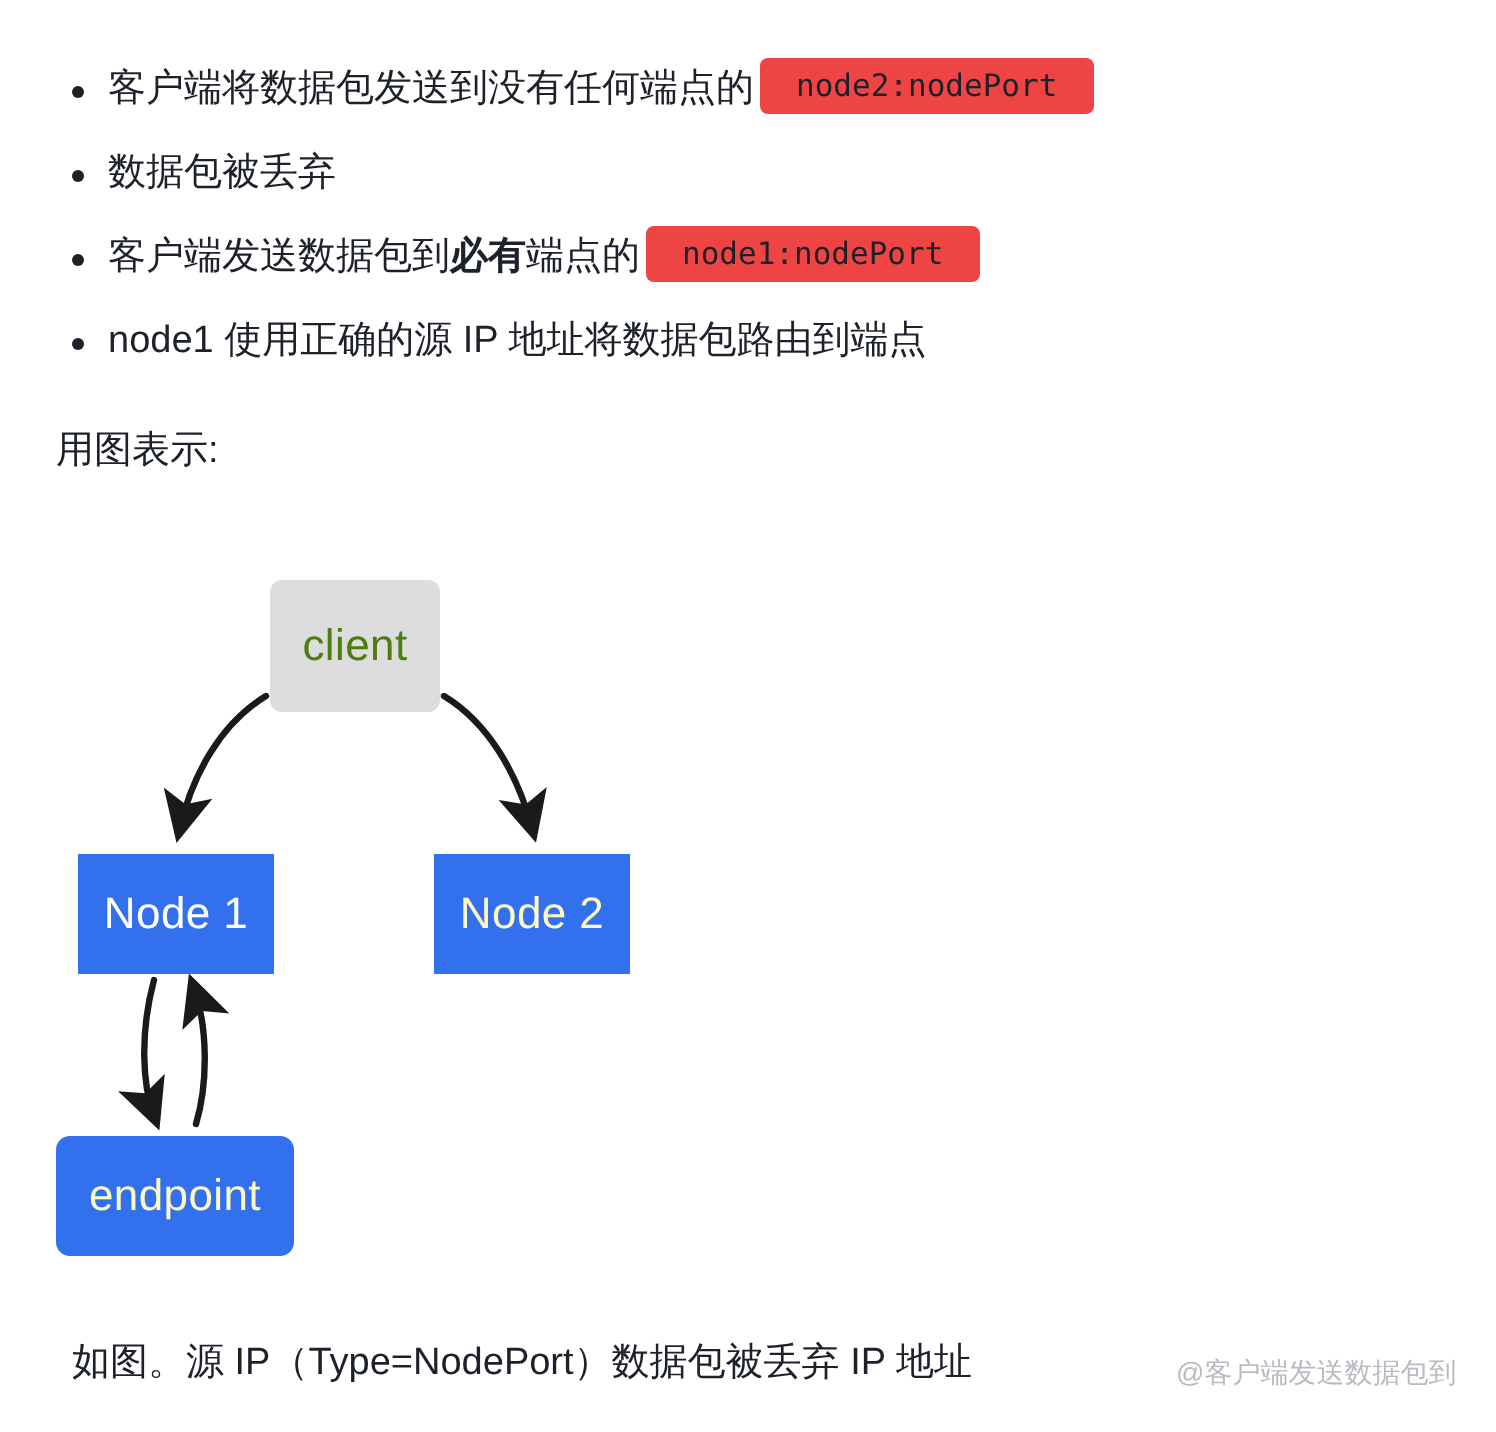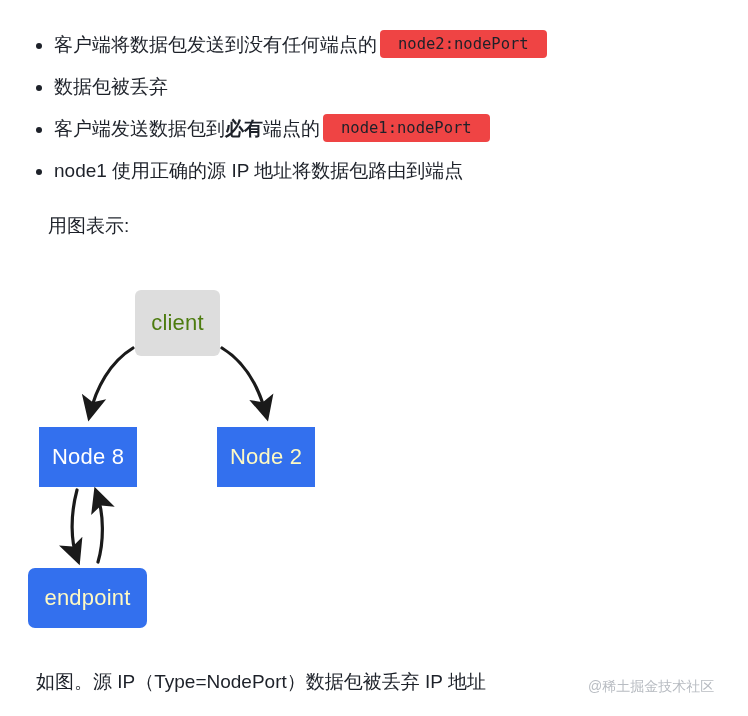--- a/index.html
+++ b/index.html
@@ -66,21 +66,21 @@
   }
 
   
   .para {
     position: absolute;
     font-size: 19px;
     line-height: 28px;
     color: #1d2129;
     white-space: nowrap;
   }
-  .para-intro { left: 48px; top: 212px; }
+  .para-intro { left: 28px; top: 212px; }
   .para-outro { left: 36px; top: 668px; }
 
   .watermark {
     position: absolute;
     left: 588px;
     top: 676px;
     font-size: 14px;
     line-height: 20px;
     color: #b8bcc2;
     white-space: nowrap;
@@ -187,21 +187,21 @@
         <path d="M77,232 C70,258 71,284 77,300" fill="none" stroke="#1a1a1a" stroke-width="3.2" stroke-linecap="round" marker-end="url(#ah)"></path>
       </g>
 
       <g>
         <path d="M98,304 C104,284 104,256 97,236" fill="none" stroke="#1a1a1a" stroke-width="3.2" stroke-linecap="round" marker-end="url(#ah)"></path>
       </g>
     </svg>
   </div>
 
   <div class="node-box node-client">client</div>
-  <div class="node-box node-node1">Node 8</div>
+  <div class="node-box node-node1">Node 1</div>
   <div class="node-box node-node2">Node 2</div>
   <div class="node-box node-endpoint">endpoint</div>
 
   <div class="para para-outro">如图。源 IP（Type=NodePort）数据包被丢弃 IP 地址</div>
 
-  <div class="watermark">@稀土掘金技术社区</div>
+  <div class="watermark">@客户端发送数据包到</div>
 
 </div>
 
 </body></html>

